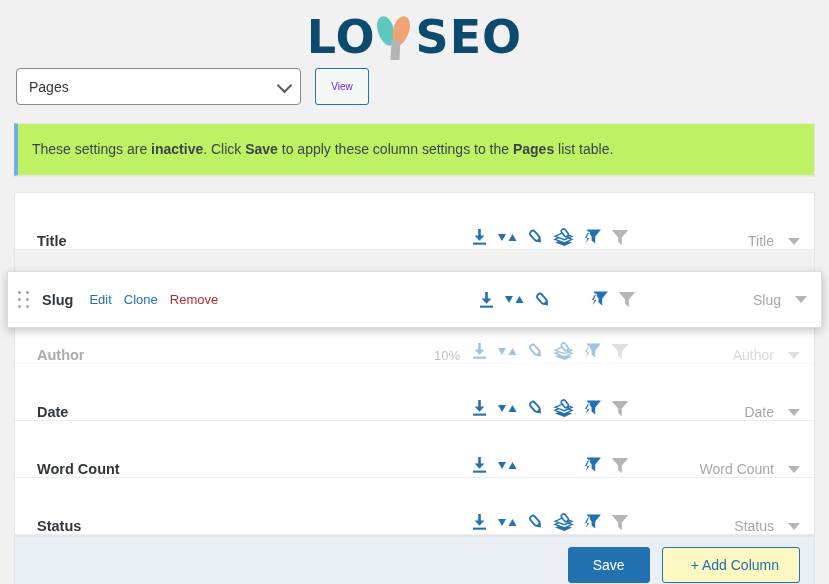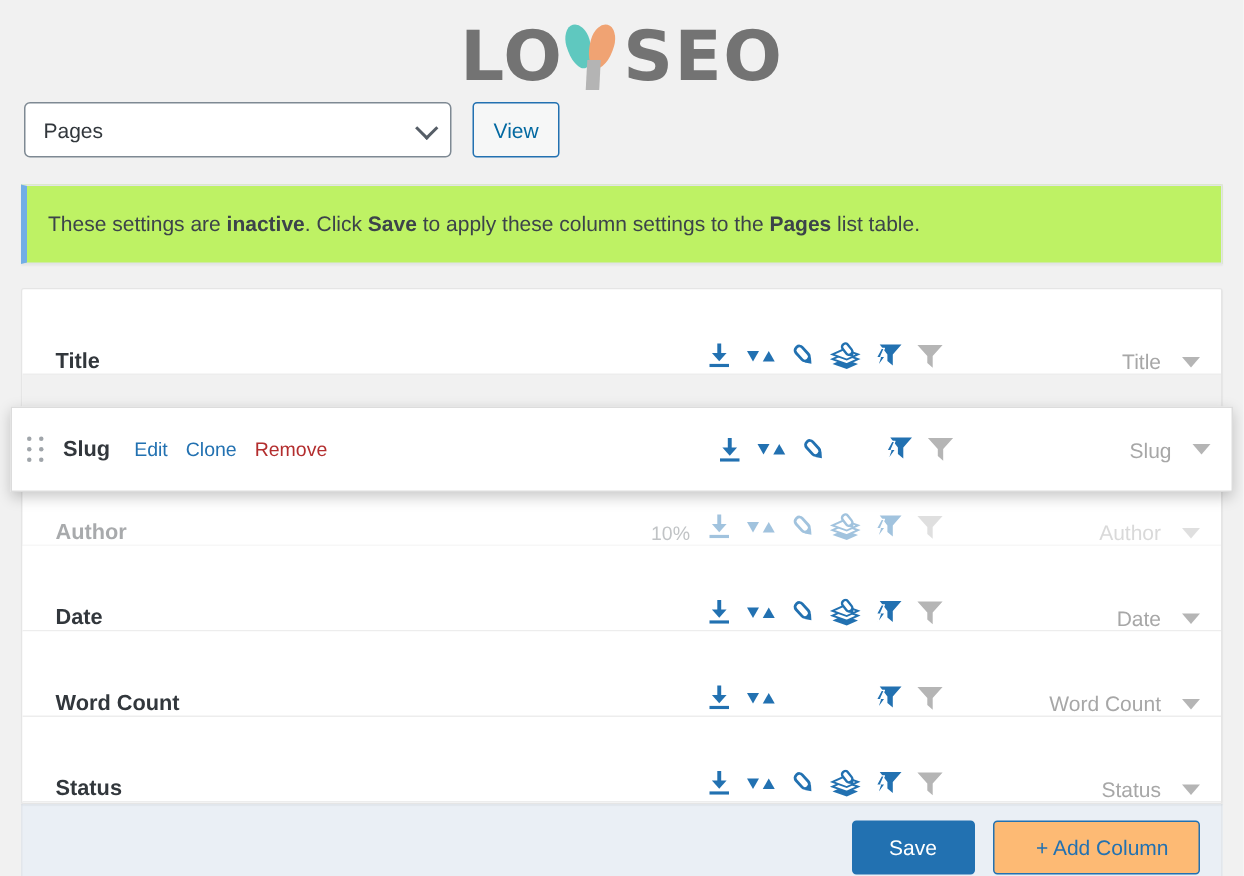--- a/index.html
+++ b/index.html
@@ -14,21 +14,21 @@
   
   .logo-wrap {
     height: 66px;
     display: flex; align-items: center; justify-content: center;
     padding-top: 8px;
   }
   .logo {
     display: flex; align-items: flex-end;
     font-family: "DejaVu Sans", sans-serif;
     font-size: 46px; font-weight: 700;
-    color: #737373; letter-spacing: 1px;
+    color: #0c4a6e; letter-spacing: 1px;
     line-height: 1;
   }
   .logo .seg { display: inline-block; }
   .logo .y-mark {
     position: relative;
     width: 42px; height: 46px;
     margin: 0 -2px 0 0;
   }
   .petal-l, .petal-r {
     position: absolute; top: 2px;
@@ -65,22 +65,22 @@
     margin-top: -7px;
     border-right: 2px solid #555d66;
     border-bottom: 2px solid #555d66;
     transform: rotate(45deg);
   }
   .view-btn {
     height: 37px; min-width: 54px;
     background: #f6f7f7;
     border: 1px solid #2271b1;
     border-radius: 3px;
-    color: #0369a1;
-    font-size: 14px;
+    color: #6d28d9;
+    font-size: 10px;
     display: flex; align-items: center; justify-content: center;
     padding: 0 13px;
     cursor: pointer;
   }
 
   
   .notice {
     margin: 18px 14px 0 14px;
     background: #bef264;
     border: 1px solid #e2e4e7;
@@ -226,21 +226,21 @@
     padding: 0 20px;
     cursor: pointer;
   }
   .btn-save {
     background: #2271b1;
     border: 1px solid #2271b1;
     color: #fff;
     min-width: 82px;
   }
   .btn-add {
-    background: #fdba74;
+    background: #fef9c3;
     border: 1px solid #2271b1;
     color: #2271b1;
     min-width: 138px;
     padding-left: 28px;
   }
 </style>
 </head>
 <body>
 
 <div class="page">

